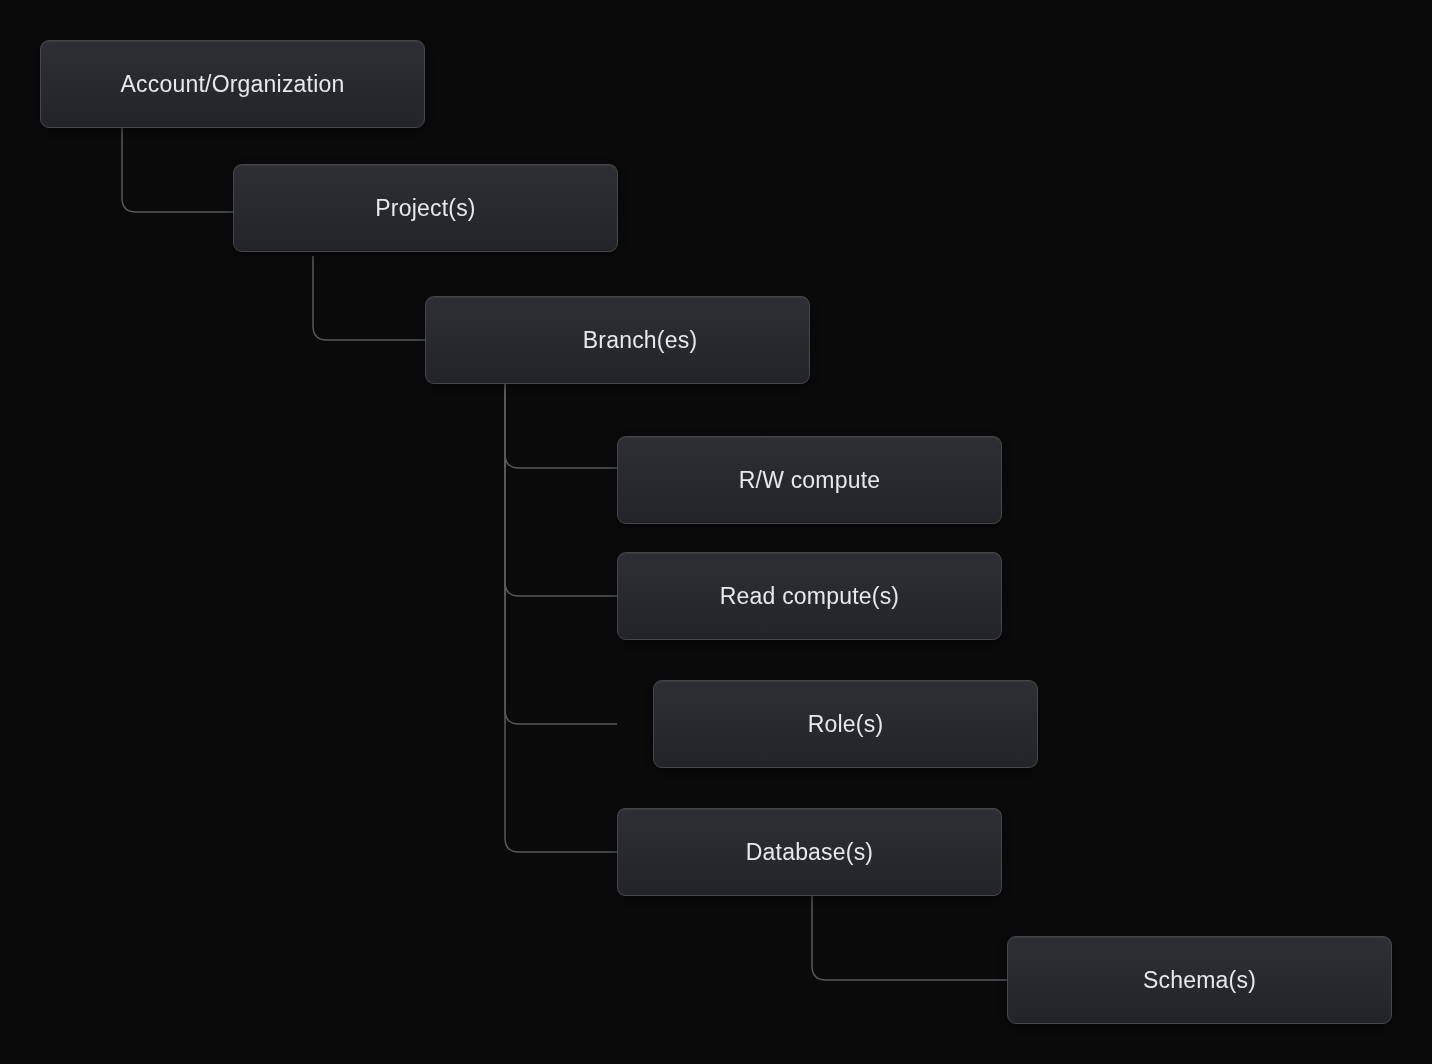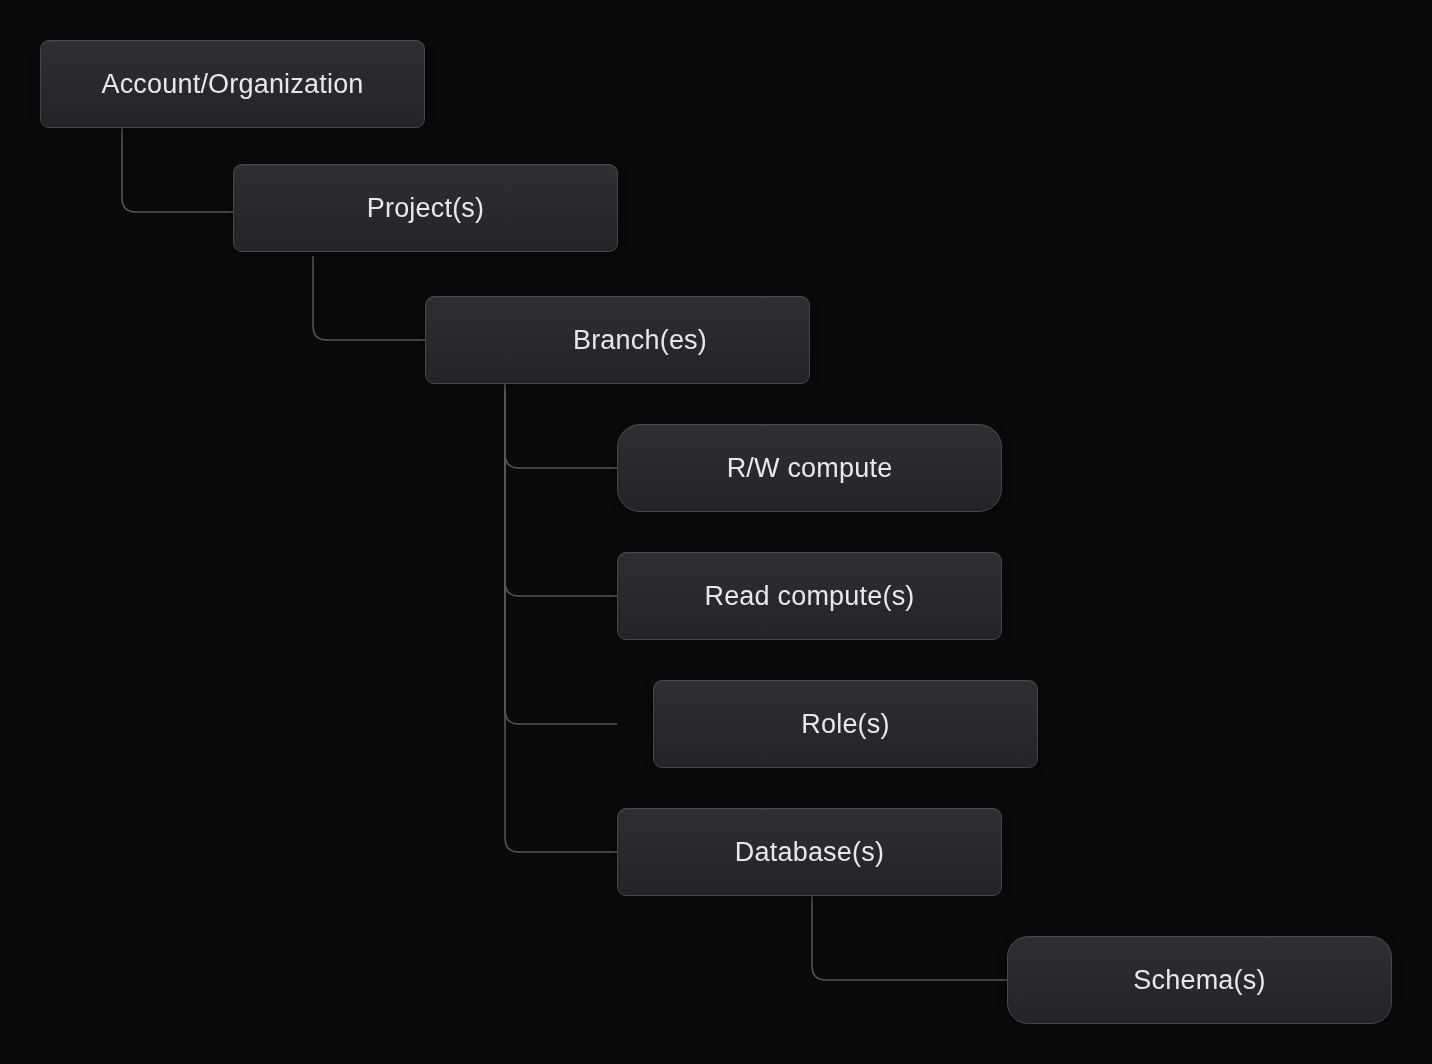--- a/index.html
+++ b/index.html
@@ -40,21 +40,21 @@
     display: flex;
     align-items: center;
     justify-content: center;
     border-radius: 9px;
     background: linear-gradient(180deg, var(--node-fill-top) 0%, var(--node-fill-bottom) 100%);
     border: 1px solid var(--node-border);
     box-shadow: inset 0 1px 0 rgba(255,255,255,0.05), 0 2px 8px rgba(0,0,0,0.45);
   }
   .node-label {
     color: var(--node-text);
-    font-size: 27px;
+    font-size: 23px;
     letter-spacing: 0.2px;
     white-space: nowrap;
     text-align: right;
   }
 </style>
 </head>
 <body>
 
 <div class="canvas">
 
@@ -73,33 +73,33 @@
   </div>
 
   <div class="node" style="left:233px; top:164px;">
     <span class="node-label">Project(s)</span>
   </div>
 
   <div class="node" style="left:425px; top:296px;padding-left:45px;">
     <span class="node-label">Branch(es)</span>
   </div>
 
-  <div class="node" style="left:617px; top:424px;border-radius:23px;">
+  <div class="node" style="left:617px; top:436px;">
     <span class="node-label">R/W compute</span>
   </div>
 
   <div class="node" style="left:617px; top:552px;">
     <span class="node-label">Read compute(s)</span>
   </div>
 
   <div class="node" style="left:653px; top:680px;">
     <span class="node-label">Role(s)</span>
   </div>
 
-  <div class="node" style="left:617px; top:808px;">
+  <div class="node" style="left:617px; top:808px;border-radius:8px;">
     <span class="node-label">Database(s)</span>
   </div>
 
-  <div class="node" style="left:1007px; top:936px;border-radius:21px;">
+  <div class="node" style="left:1007px; top:936px;">
     <span class="node-label">Schema(s)</span>
   </div>
 
 </div>
 
 </body></html>

